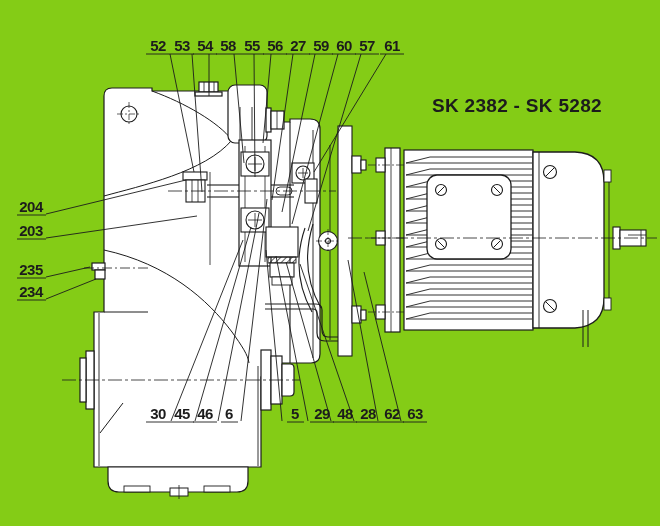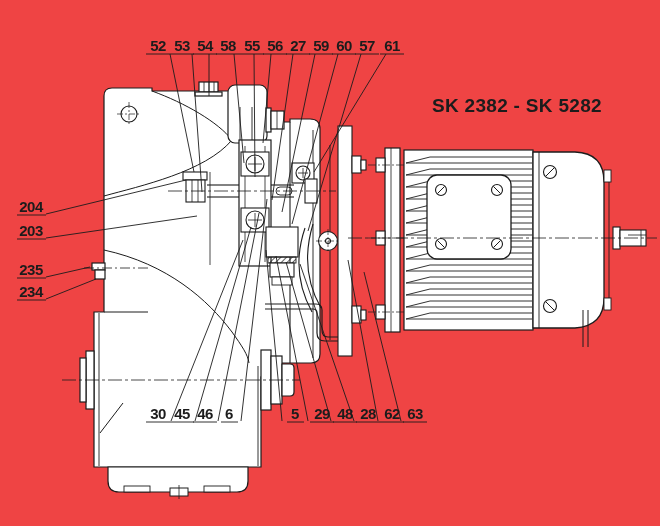--- a/index.html
+++ b/index.html
@@ -1,16 +1,16 @@
 <!DOCTYPE html>
 <html><head>
 <meta charset="utf-8">
 <style>
   html,body{margin:0;padding:0;background:#ffffff;}
-  .stage{position:relative;width:660px;height:526px;background:#ef4444;overflow:hidden;
+  .stage{position:relative;width:660px;height:526px;background:#84cc16;overflow:hidden;
          font-family:"Liberation Sans","DejaVu Sans",sans-serif;}
   svg{display:block;}
   .lbl{font-family:"Liberation Sans","DejaVu Sans",sans-serif;font-weight:bold;
        font-size:15px;letter-spacing:-0.5px;fill:#1c1c1c;}
   .title{font-family:"Liberation Sans","DejaVu Sans",sans-serif;font-weight:bold;
          font-size:19px;letter-spacing:0.3px;fill:#1c1c1c;}
 </style>
 </head>
 <body>
 

